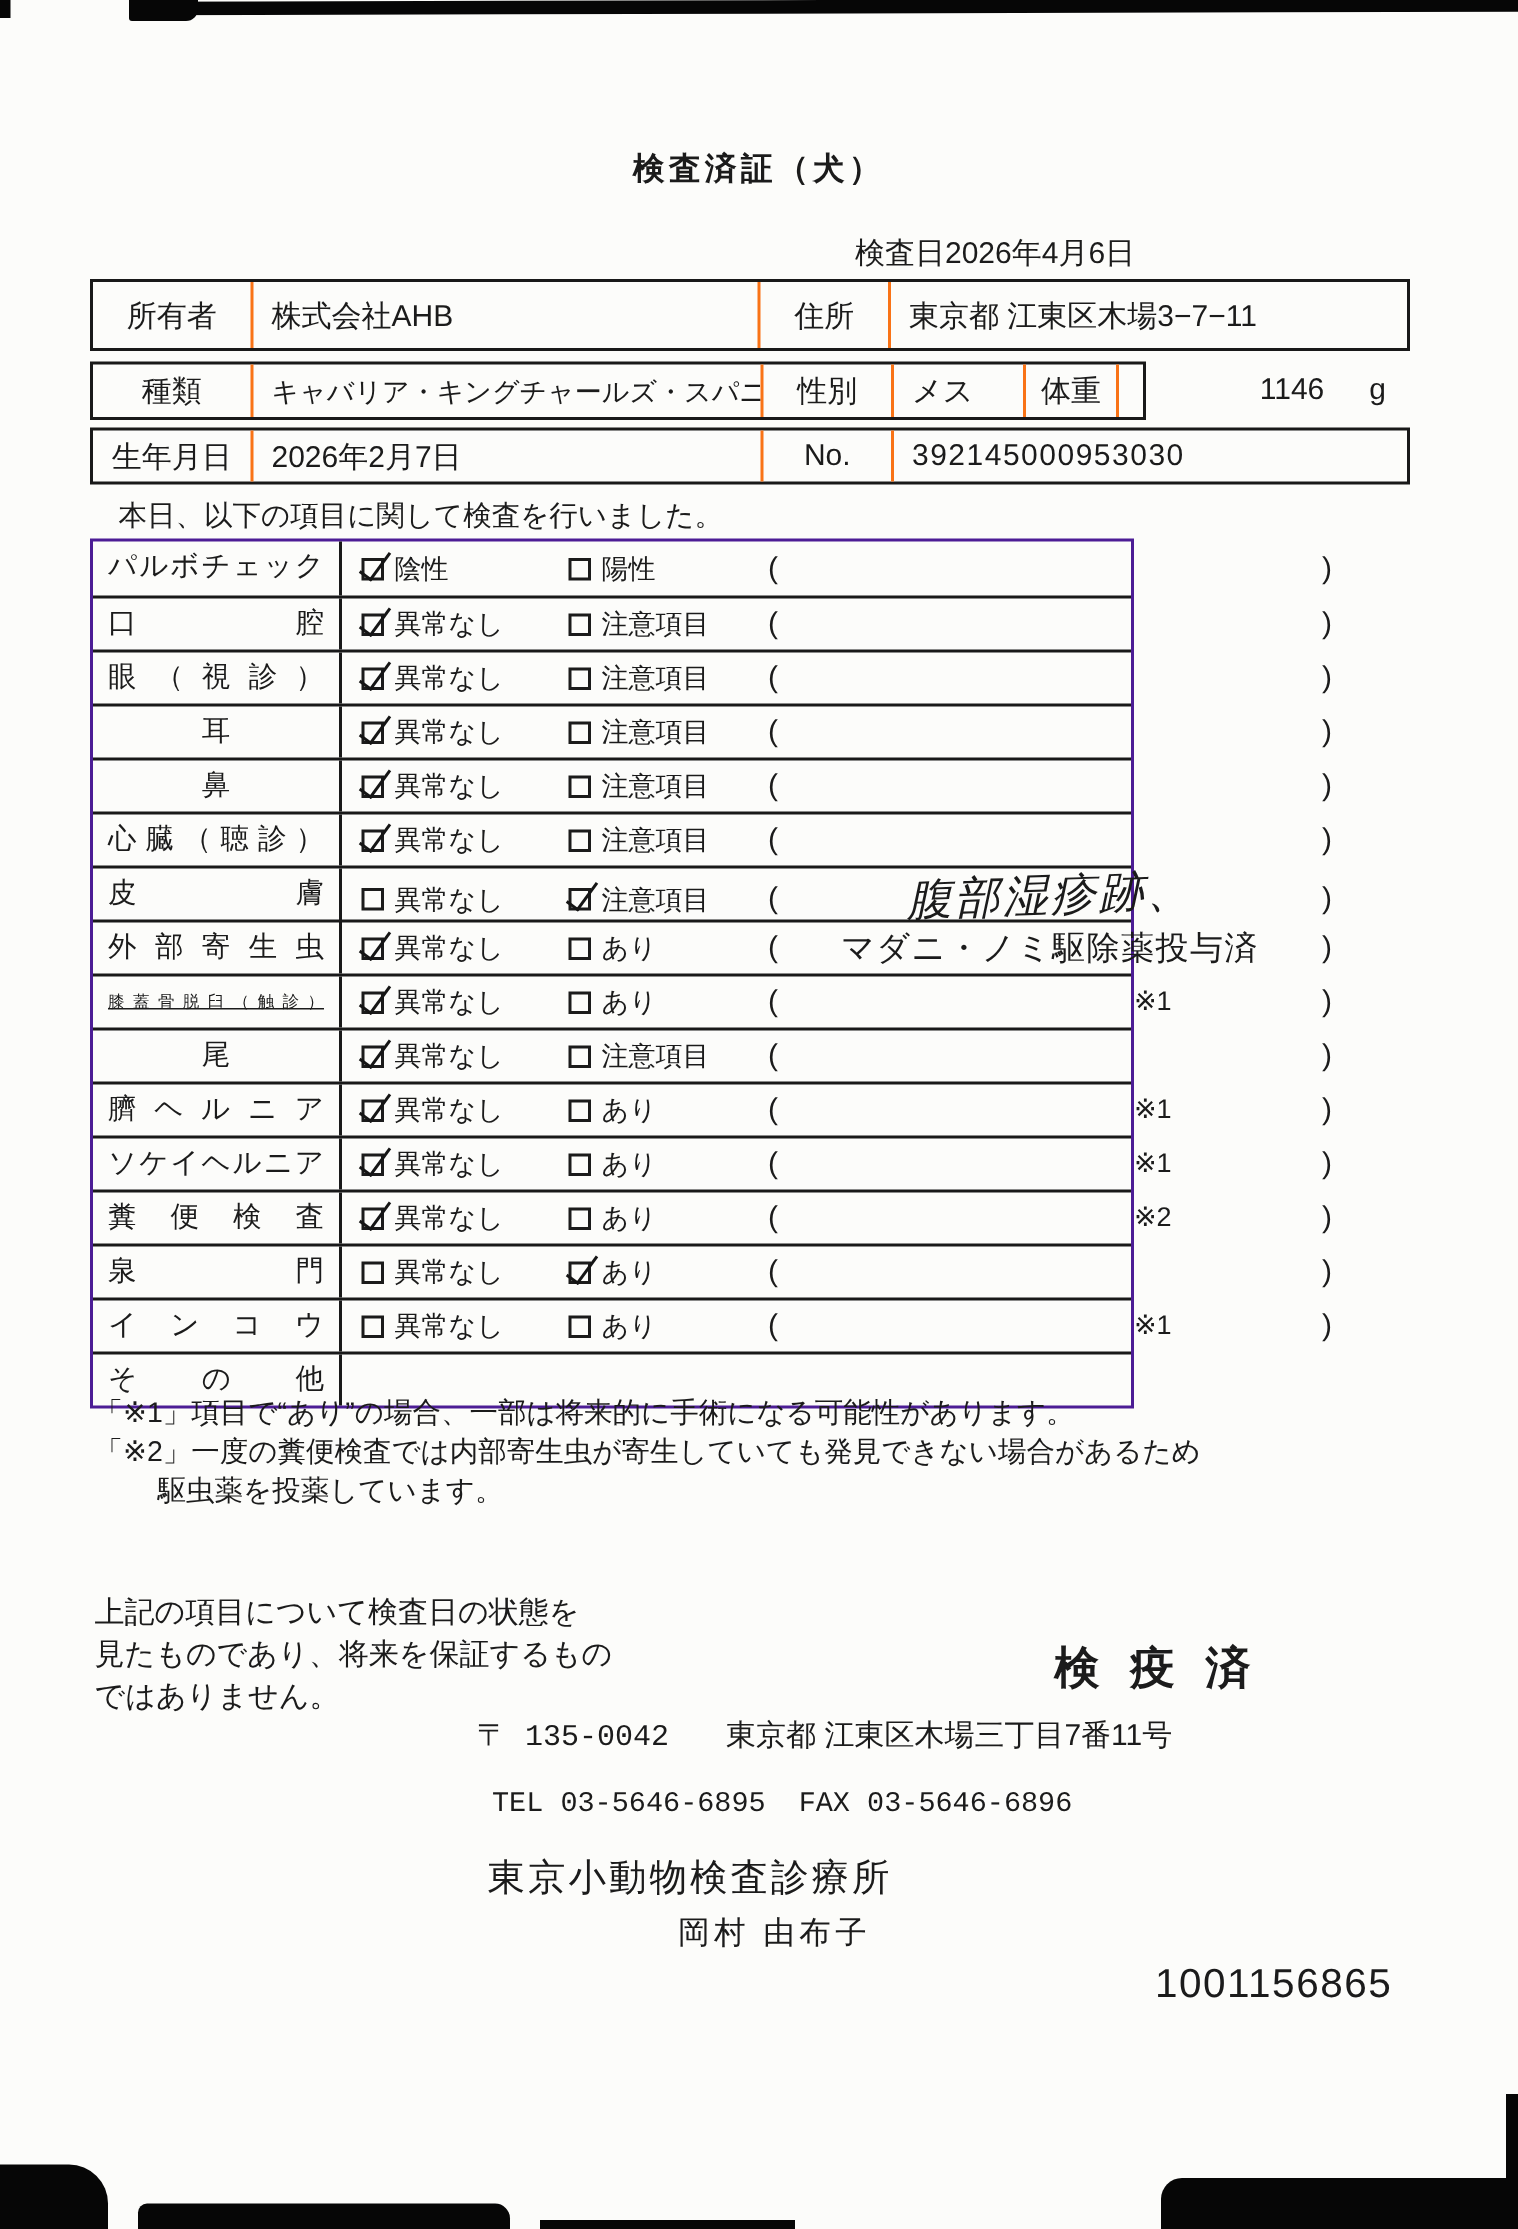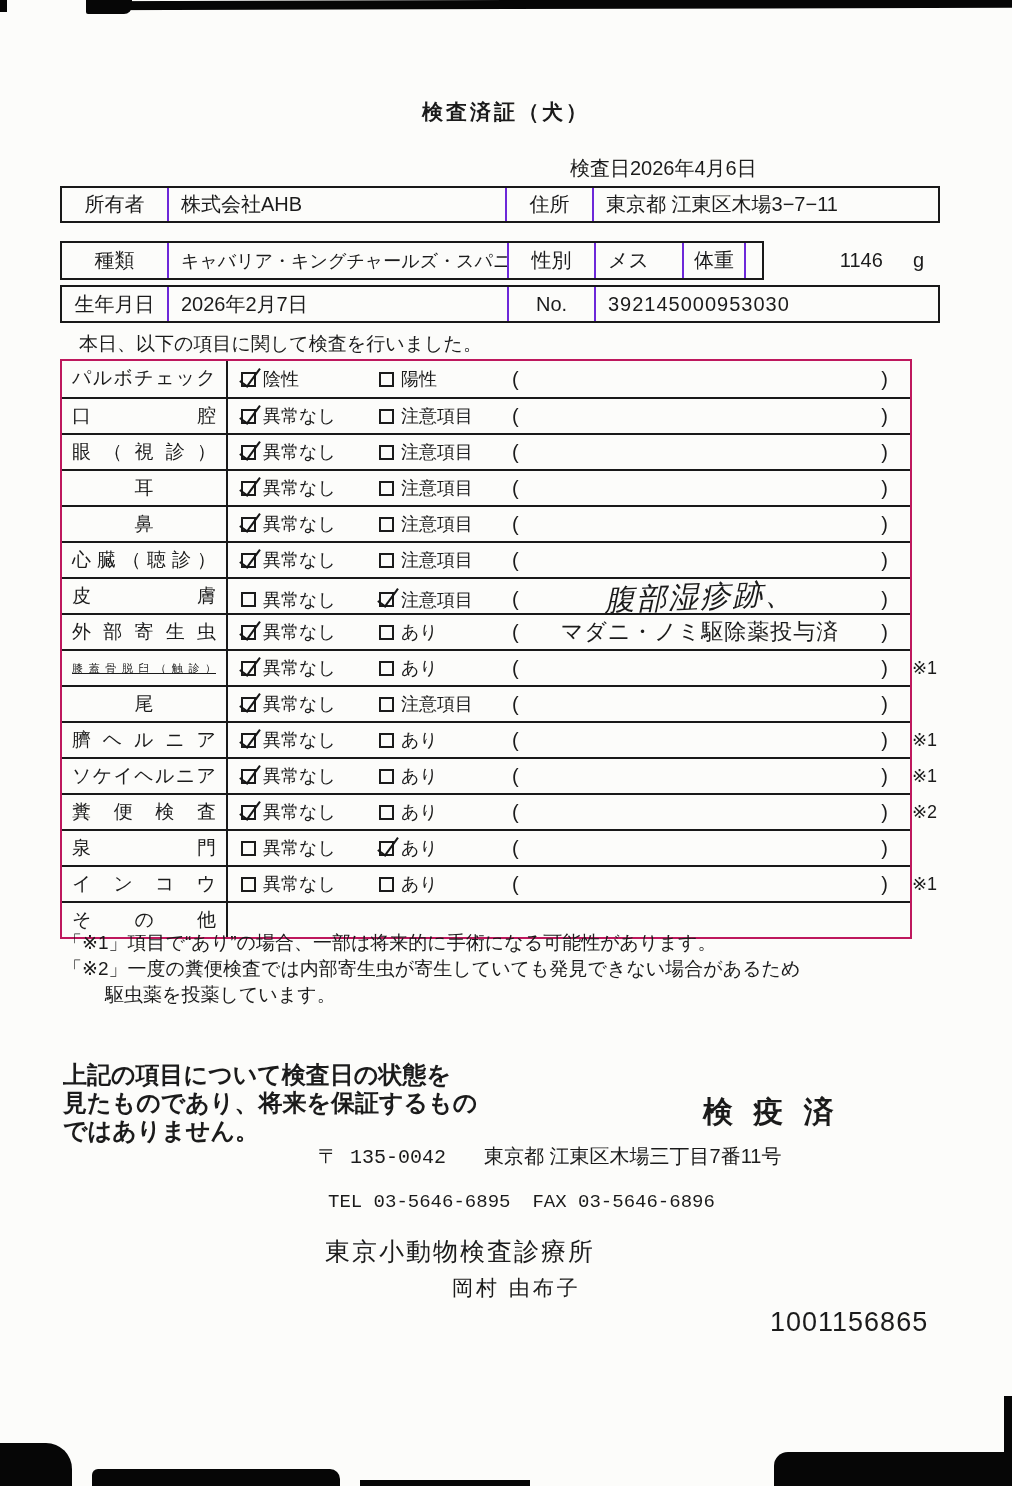--- a/index.html
+++ b/index.html
@@ -27,34 +27,34 @@
   .title {
     position: absolute; top: 98px; left: 0; right: 0;
     text-align: center; font-size: 21px; font-weight: 600; letter-spacing: 3px;
   }
   .date-row {
     position: absolute; top: 155px; left: 570px; width: 370px;
     display: flex; justify-content: flex-start; font-size: 20px;
   }
 
   .grid { position: absolute; display: grid; border: 2px solid #191919; background: #fcfcfa; }
-  .grid > div { display: flex; align-items: center; padding: 0 12px; font-size: 20px; border-left: 2px solid #6d28d9; overflow: hidden; white-space: nowrap; }
+  .grid > div { display: flex; align-items: center; padding: 0 12px; font-size: 20px; border-left: 2px solid #f97316; overflow: hidden; white-space: nowrap; }
   .grid > div:first-child { border-left: none; }
   .grid .hdr { justify-content: center; padding: 0 6px; }
-  .owner-tbl { top: 186px; left: 60px; width: 880px; height: 37px; grid-template-columns: 105px 338px 87px 350px; }
+  .owner-tbl { top: 186px; left: 60px; width: 880px; height: 48px; grid-template-columns: 105px 338px 87px 350px; }
   .pet-tbl-a { top: 241px; left: 60px; width: 704px; height: 39px; grid-template-columns: 105px 340px 87px 88px 62px 198px; }
   .pet-tbl-a .breed { font-size: 18px; }
   .weight-cell { justify-content: flex-end; gap: 30px; padding-right: 18px !important; }
   .pet-tbl-b { top: 285px; left: 60px; width: 880px; height: 38px; grid-template-columns: 105px 340px 87px 348px; }
   .no-val { letter-spacing: 1px; }
 
   .intro { position: absolute; top: 331px; left: 63px; font-size: 19px; margin-left: 16px; }
 
   
-  .insp { position: absolute; top: 359px; left: 60px; width: 852px; border: 2px solid #be185d; }
+  .insp { position: absolute; top: 359px; left: 60px; width: 696px; border: 2px solid #4c1d95; }
   .irow { position: relative; display: grid; grid-template-columns: 166px 138px 138px 410px; height: 36px; }
   .irow + .irow { border-top: 2px solid #191919; }
   .lbl { border-right: 2px solid #191919; padding: 0 10px; font-size: 19px; line-height: 34px; white-space: nowrap; overflow: hidden; }
   .jst { text-align: justify; text-align-last: justify; }
   .ctr { text-align: center; text-align-last: center; }
   .small { font-size: 11px; text-decoration: underline; }
   .opt { display: flex; align-items: center; gap: 7px; padding-left: 13px; font-size: 18px; white-space: nowrap; }
   .cb { position: relative; display: inline-block; width: 15px; height: 15px; border: 2px solid #1b1b1b; flex: none; }
   .cb.checked::before {
     content: ""; position: absolute; left: 2px; top: -10px; width: 8px; height: 21px;
@@ -64,21 +64,21 @@
   .paren { display: flex; align-items: center; padding: 0 26px 0 8px; font-size: 20px; }
   .paren .note { flex: 1; text-align: center; font-size: 19px; overflow: visible; white-space: nowrap; }
   .note.hand-big { font-size: 30px; font-style: italic; letter-spacing: 2px; transform: rotate(-2deg) translateY(-2px); font-family: "DejaVu Serif", serif; }
   .note.hand { font-size: 22px; letter-spacing: 1px; }
   .mark { position: absolute; right: -46px; top: 6px; width: 44px; font-size: 18px; color: #1b1b1b; }
   .fillcell { }
 
   .footnotes { position: absolute; top: 930px; left: 63px; font-size: 19px; line-height: 26px; }
   .footnotes .indent { padding-left: 42px; }
 
-  .disclaimer { position: absolute; top: 1061px; left: 63px; font-size: 24px; line-height: 28px; font-weight: 700; }
+  .disclaimer { position: absolute; top: 1061px; left: 63px; font-size: 20px; line-height: 28px; font-weight: 400; }
 
   .stamp { position: absolute; top: 1092px; left: 703px; font-size: 30px; font-weight: 600; letter-spacing: 6px; }
 
   .addr-row { position: absolute; top: 1143px; left: 318px; display: flex; gap: 38px; font-size: 20px; }
   .mono { font-family: "Liberation Mono", "DejaVu Sans Mono", monospace; }
   .tel-row { position: absolute; top: 1191px; left: 328px; display: flex; gap: 22px; font-size: 19px; }
   .clinic { position: absolute; top: 1235px; left: 325px; font-size: 25px; letter-spacing: 2px; }
   .vet { position: absolute; top: 1274px; left: 452px; font-size: 21px; letter-spacing: 3px; }
   .serial { position: absolute; top: 1307px; left: 770px; font-size: 27px; letter-spacing: 1px; }
 </style>

